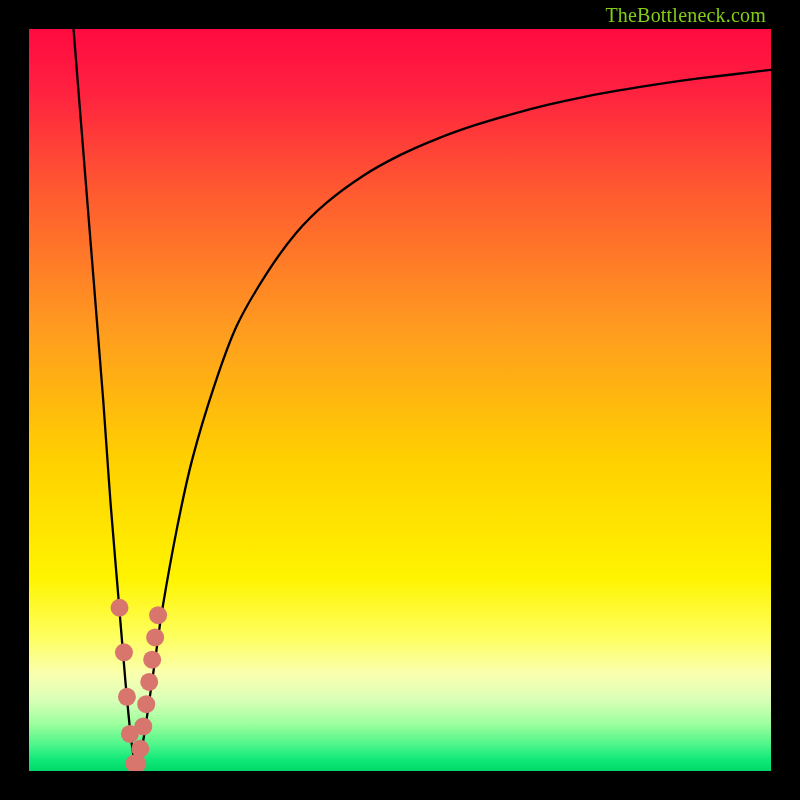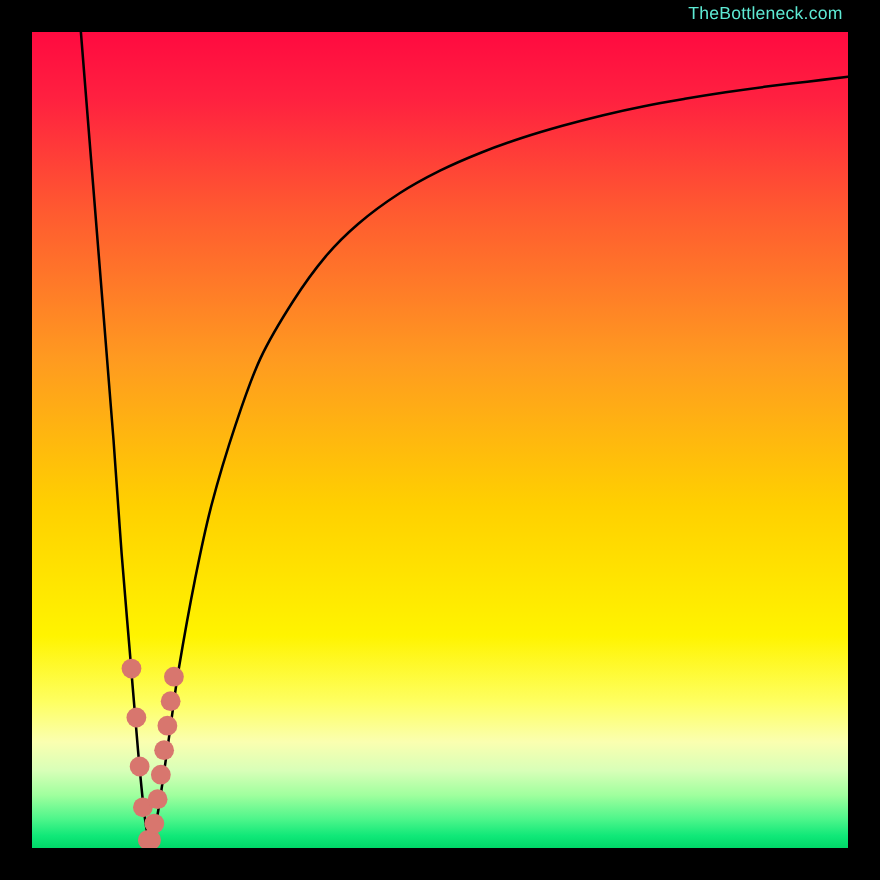--- a/index.html
+++ b/index.html
@@ -27,23 +27,23 @@
     overflow: hidden;
   }
   .gradient {
     position: absolute;
     inset: 0;
   }
   .watermark {
     position: absolute;
     top: 4px;
     right: 34px;
-    font-family: Liberation Sans, sans-serif;
-    font-size: 16px;
-    color: #5eead4;
+    font-family: Liberation Serif, serif;
+    font-size: 20px;
+    color: #84cc16;
     letter-spacing: 0.2px;
   }
 </style>
 </head>
 <body>
 
 <div class="chart-frame">
   <div class="plot-area">
     <svg id="chart-svg" width="742" height="742" viewBox="0 0 742 742">
       <defs>

